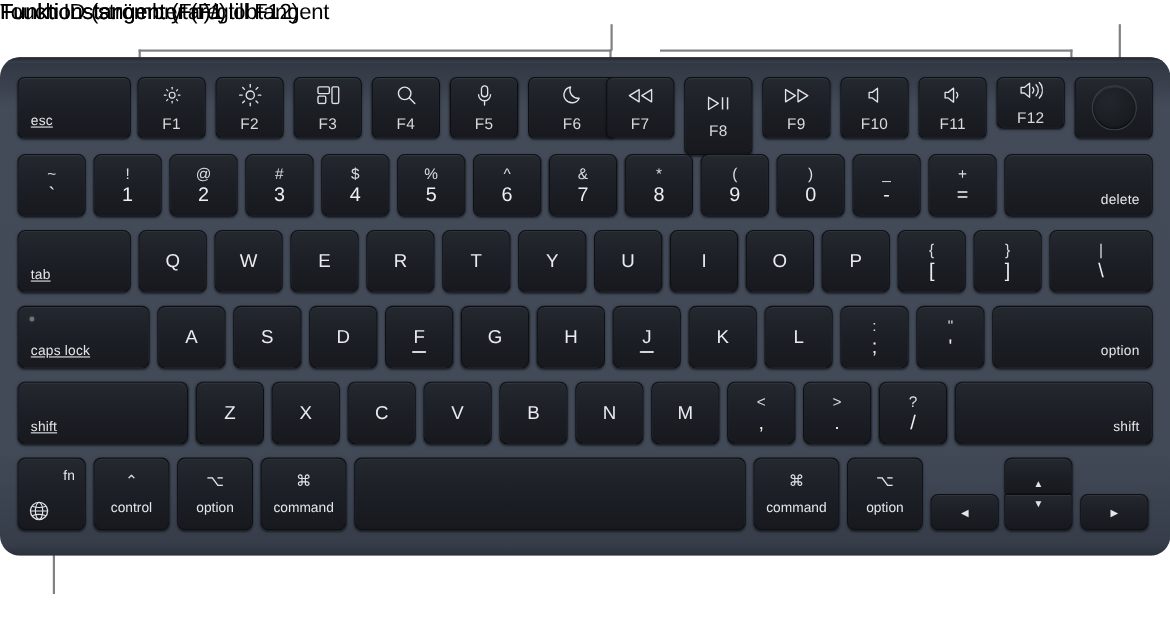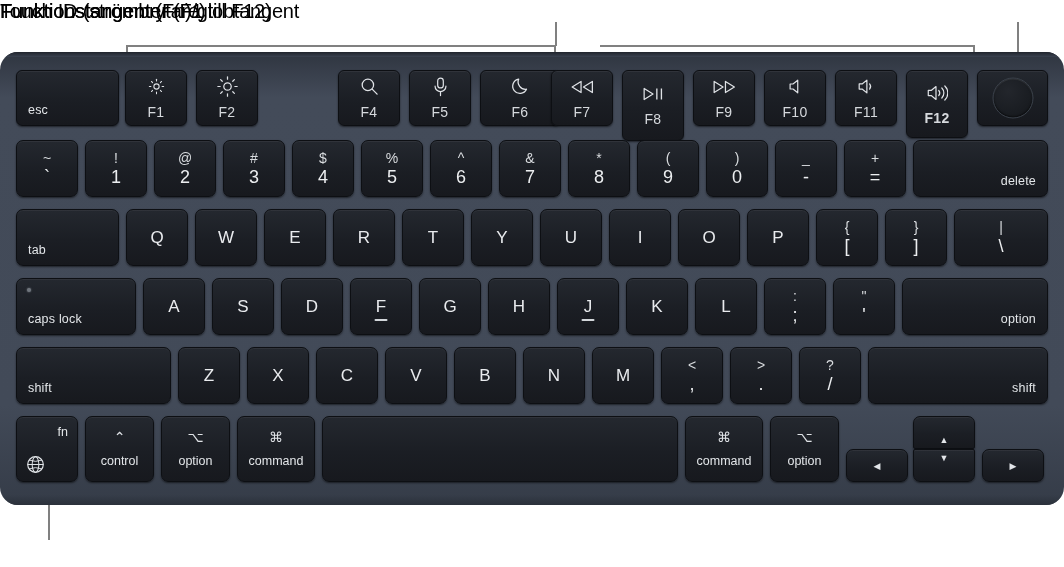--- a/index.html
+++ b/index.html
@@ -126,20 +126,21 @@
   }
 
   
   .k-bl {
     position: absolute;
     left: 11px;
     bottom: 8px;
     font-size: 12.5px;
     color: #e3e6e9;
     letter-spacing: 0.2px;
+    text-decoration: underline;
   }
   
   .k-br {
     position: absolute;
     right: 11px;
     bottom: 8px;
     font-size: 12.5px;
     color: #e3e6e9;
     letter-spacing: 0.2px;
   }
@@ -326,20 +327,32 @@
               <line x1="16.5" y1="16.5" x2="18.2" y2="18.2"></line>
               <line x1="3.8" y1="18.2" x2="5.5" y2="16.5"></line>
               <line x1="16.5" y1="5.5" x2="18.2" y2="3.8"></line>
             </g>
           </svg>
         </span>
         <span class="fnum">F2</span>
       </div>
     </div>
 
+    <div class="key fnrow" style="left:267px; top:18px; width:62px; height:56px;">
+      <div class="k-fn">
+        <span class="glyph">
+          <svg width="21" height="17" viewBox="0 0 22 18">
+            <rect x="1" y="1" width="11" height="6.5" rx="1.3" fill="none" stroke="#dfe2e6" stroke-width="1.3"></rect>
+            <rect x="1" y="10" width="7.5" height="7" rx="1.3" fill="none" stroke="#dfe2e6" stroke-width="1.3"></rect>
+            <rect x="14.5" y="1" width="6.5" height="16" rx="1.3" fill="none" stroke="#dfe2e6" stroke-width="1.3"></rect>
+          </svg>
+        </span>
+        <span class="fnum">F3</span>
+      </div>
+    </div>
 
     <div class="key fnrow" style="left:338px; top:18px; width:62px; height:56px;">
       <div class="k-fn">
         <span class="glyph">
           <svg width="19" height="19" viewBox="0 0 20 20">
             <circle cx="8.3" cy="8.3" r="6" fill="none" stroke="#dfe2e6" stroke-width="1.35"></circle>
             <line x1="12.8" y1="12.8" x2="18" y2="18" stroke="#dfe2e6" stroke-width="1.35" stroke-linecap="round"></line>
           </svg>
         </span>
         <span class="fnum">F4</span>
@@ -423,21 +436,21 @@
         <span class="glyph">
           <svg width="17" height="15" viewBox="0 0 18 16">
             <path d="M9.4 1.2 L4.3 5.3 L1.2 5.3 L1.2 10.7 L4.3 10.7 L9.4 14.8 Z" fill="none" stroke="#dfe2e6" stroke-width="1.3" stroke-linejoin="round"></path>
             <path d="M12.3 5.3 A4.2 4.2 0 0 1 12.3 10.7" fill="none" stroke="#dfe2e6" stroke-width="1.3" stroke-linecap="round"></path>
           </svg>
         </span>
         <span class="fnum">F11</span>
       </div>
     </div>
 
-    <div class="key fnrow" style="left:906px; top:18px; width:62px; height:68px;font-weight:bold;">
+    <div class="key fnrow" style="left:906px; top:18px; width:62px; height:47px;">
       <div class="k-fn">
         <span class="glyph">
           <svg width="21" height="16" viewBox="0 0 22 17">
             <path d="M9.4 1.7 L4.3 5.8 L1.2 5.8 L1.2 11.2 L4.3 11.2 L9.4 15.3 Z" fill="none" stroke="#dfe2e6" stroke-width="1.3" stroke-linejoin="round"></path>
             <path d="M12.3 5.8 A4.2 4.2 0 0 1 12.3 11.2" fill="none" stroke="#dfe2e6" stroke-width="1.3" stroke-linecap="round"></path>
             <path d="M15.6 3.2 A7.6 7.6 0 0 1 15.6 13.8" fill="none" stroke="#dfe2e6" stroke-width="1.3" stroke-linecap="round"></path>
             <path d="M18.8 1.0 A10.5 10.5 0 0 1 18.8 16.0" fill="none" stroke="#dfe2e6" stroke-width="1.3" stroke-linecap="round"></path>
           </svg>
         </span>
         <span class="fnum">F12</span>

